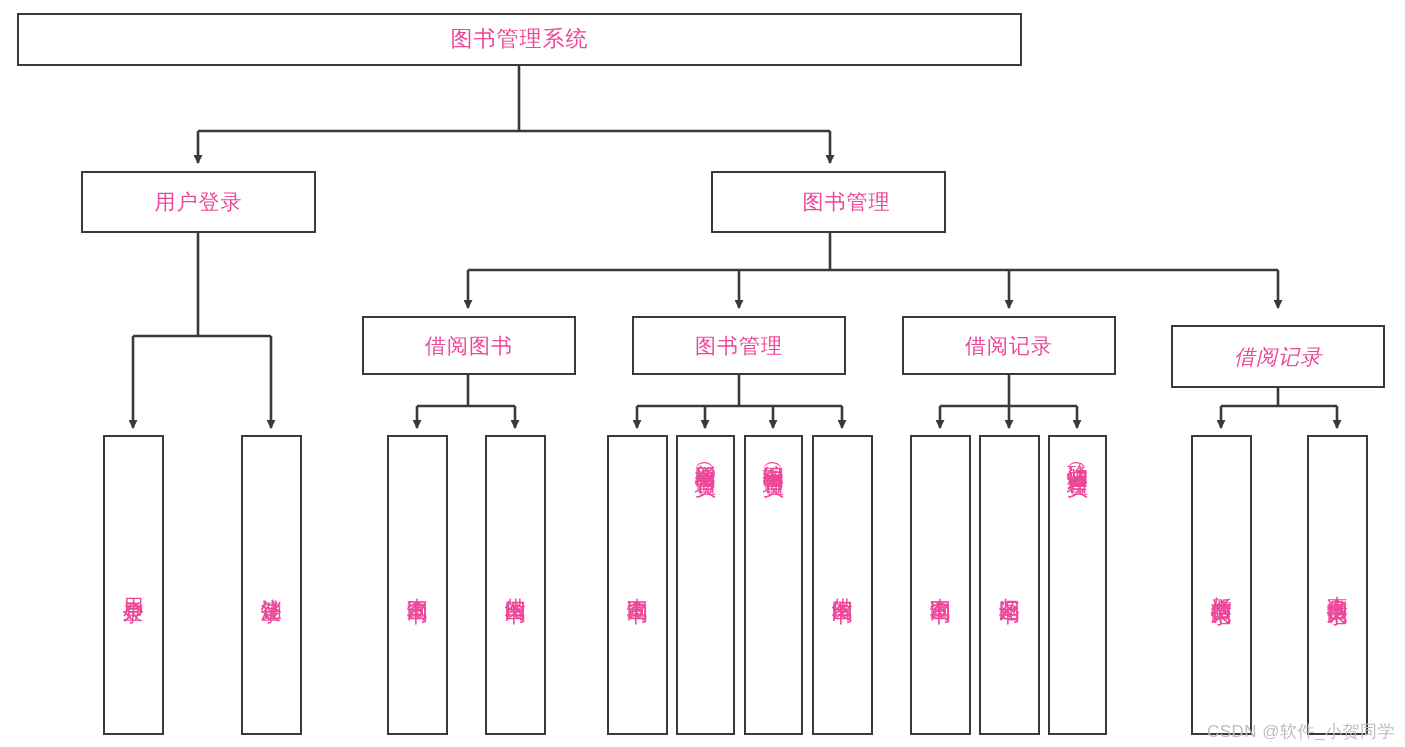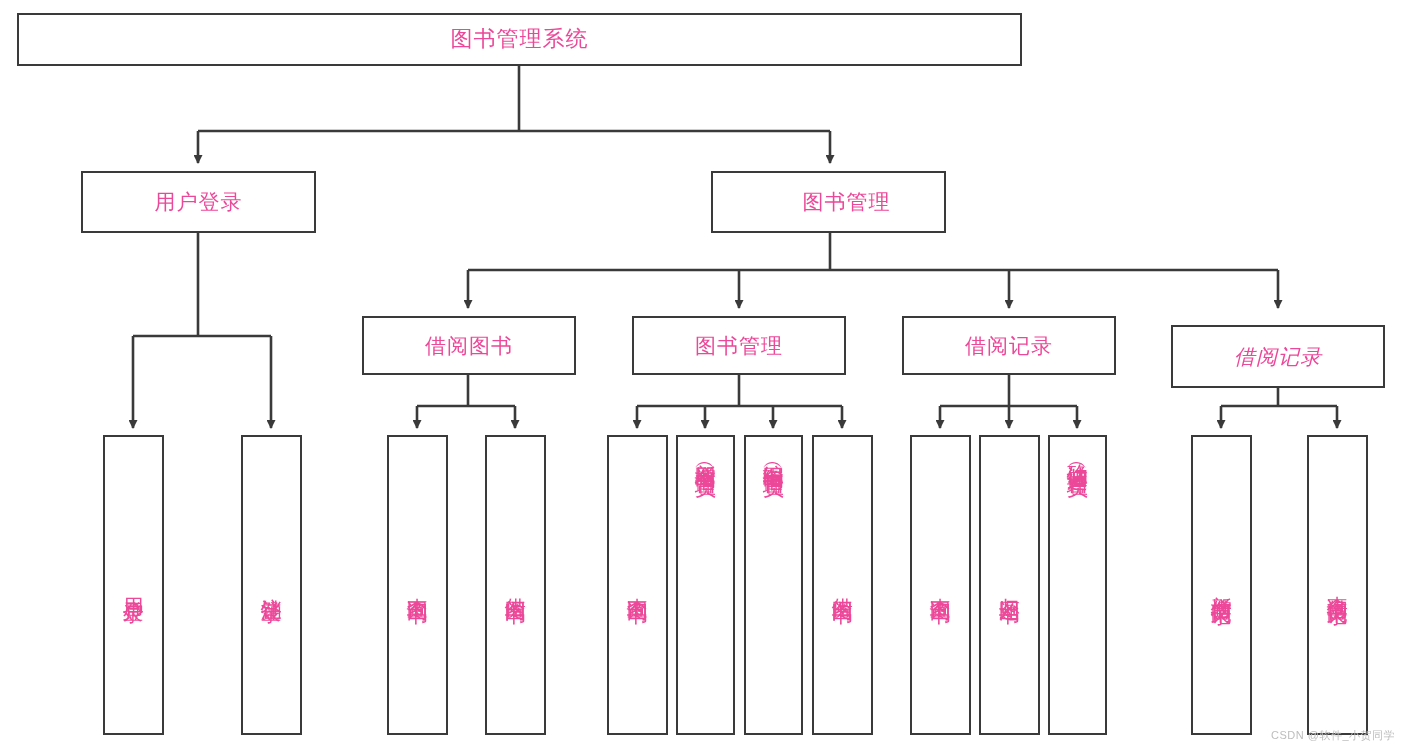--- a/index.html
+++ b/index.html
@@ -65,21 +65,21 @@
     letter-spacing: 2px;
   }
   .node.vert.centered {
     align-items: center;
     padding-top: 0;
   }
   #watermark {
     position: absolute;
     right: 10px;
     bottom: 4px;
-    font-size: 11px;
+    font-size: 17px;
     color: #bdbdbd;
     white-space: nowrap;
     letter-spacing: 0.5px;
     user-select: none;
   }
 </style>
 </head>
 <body>
 
 <div id="diagram-root">

